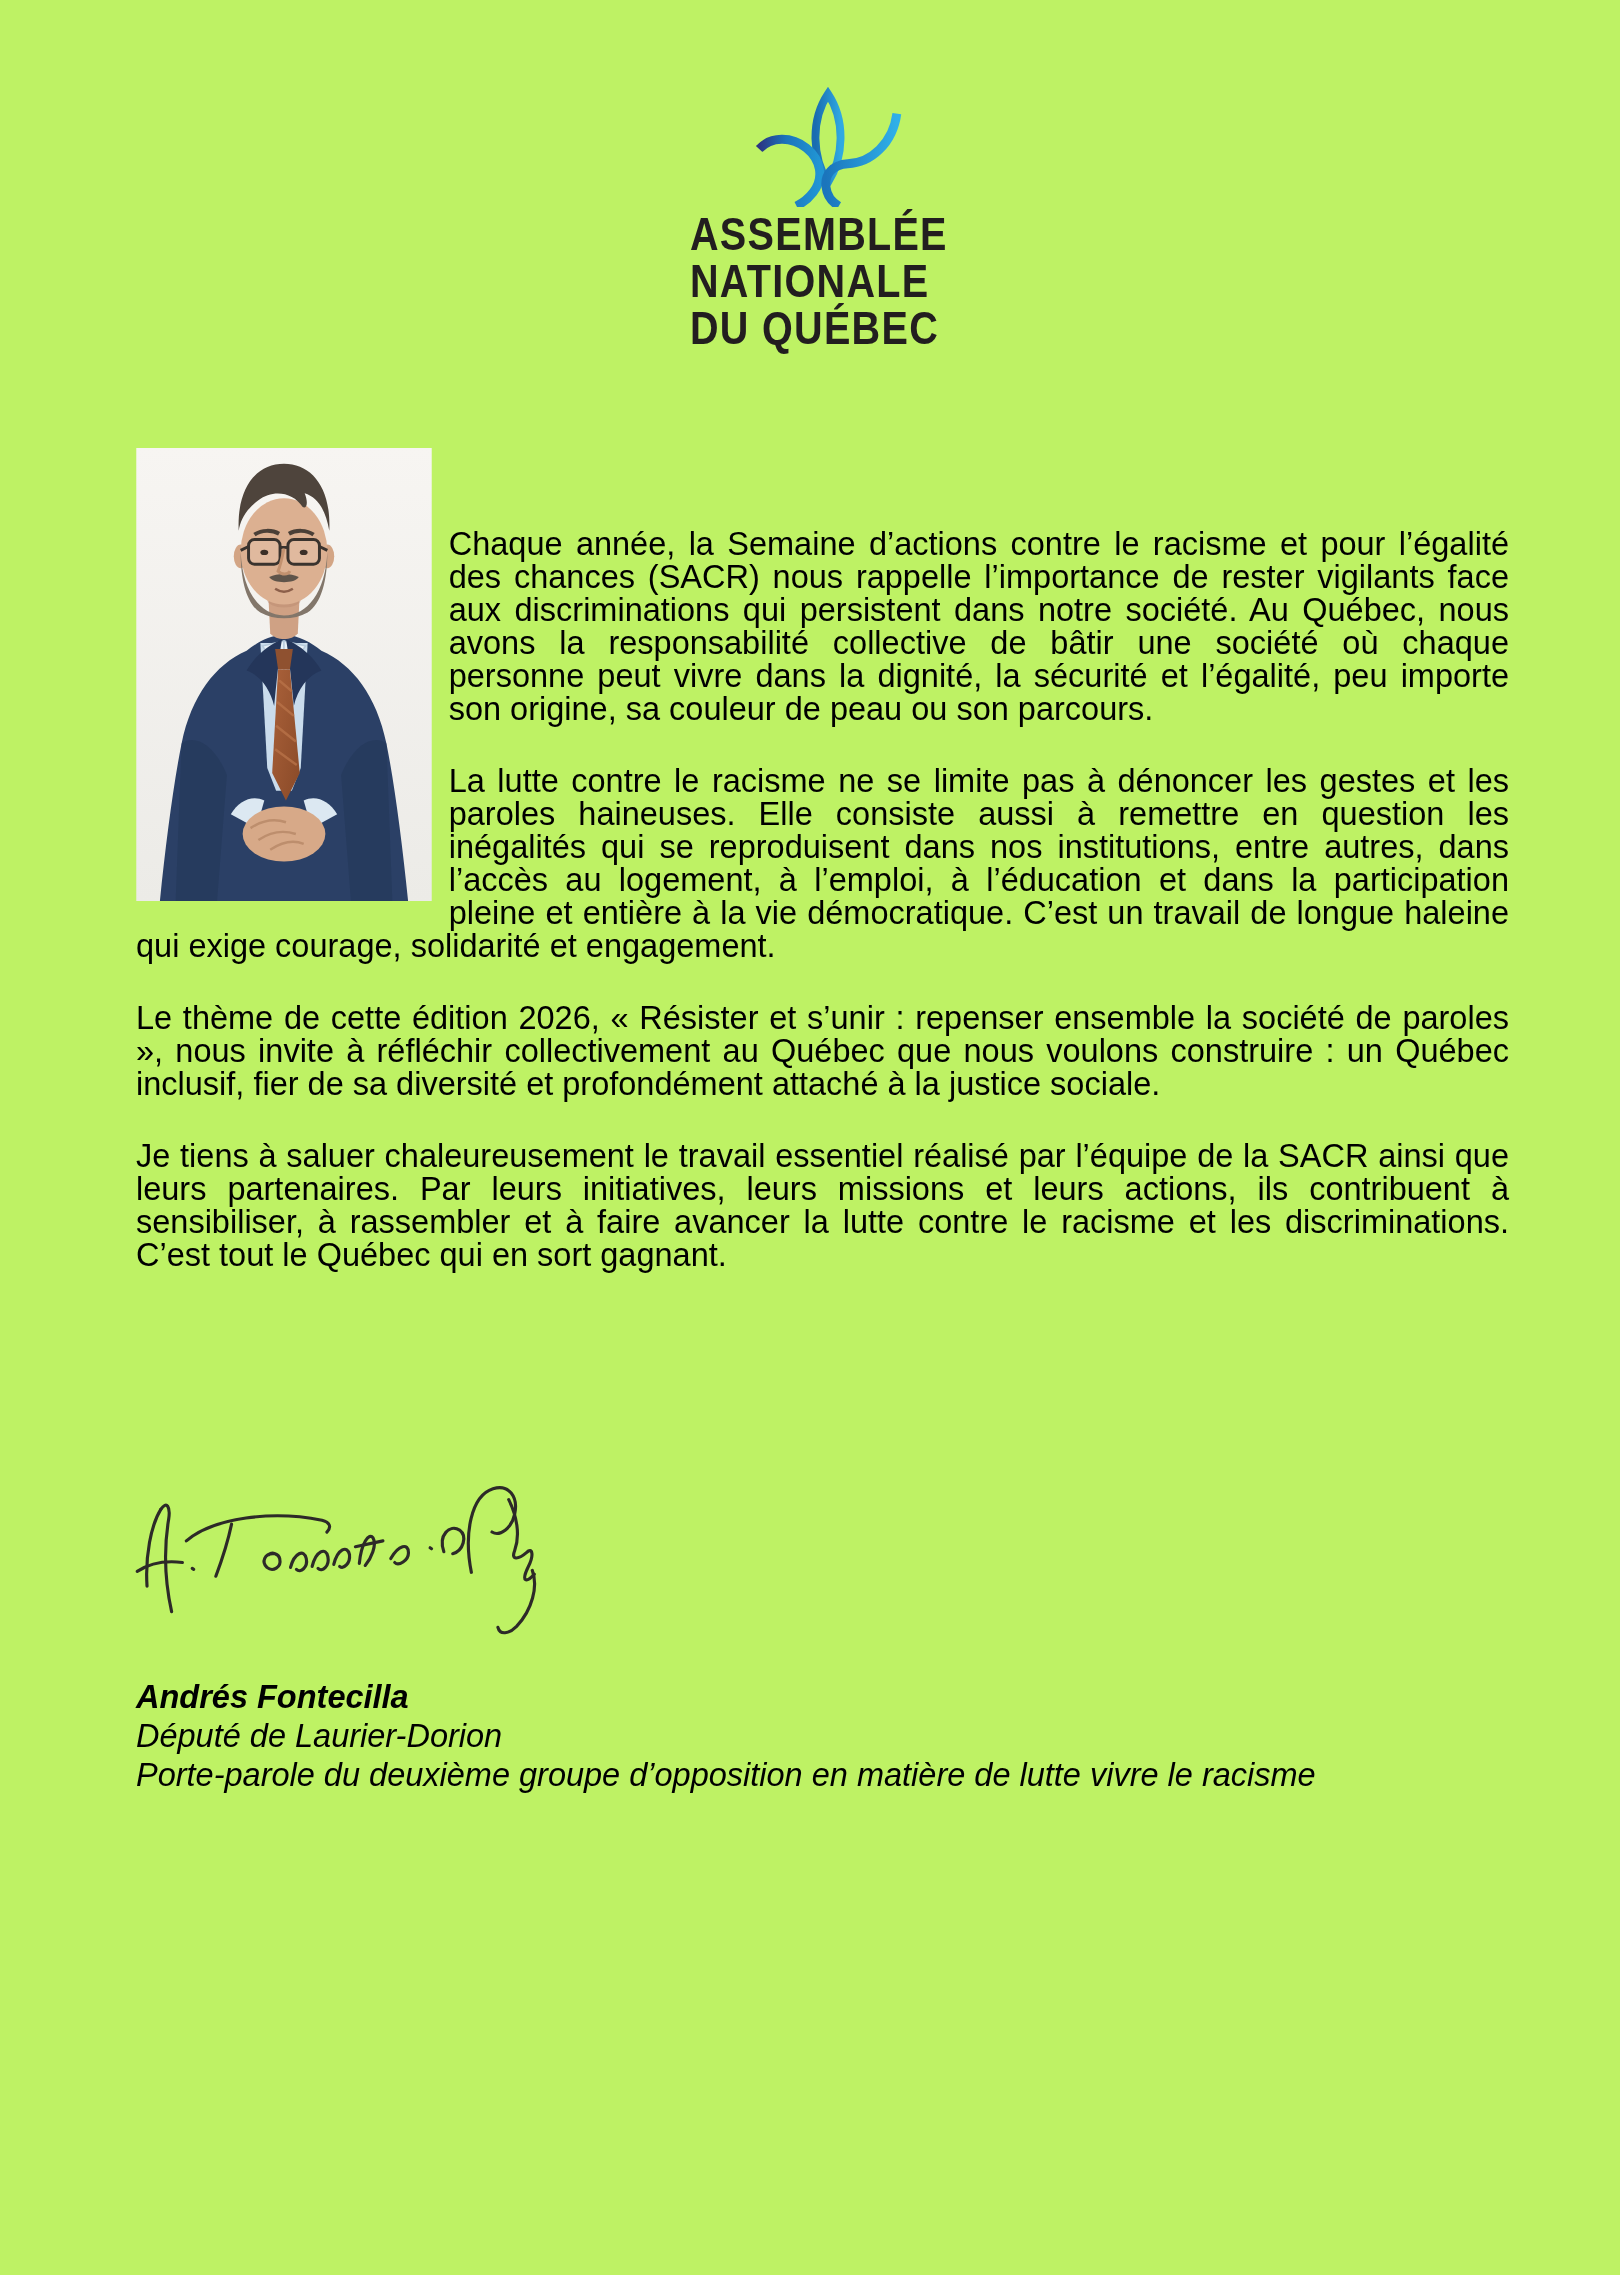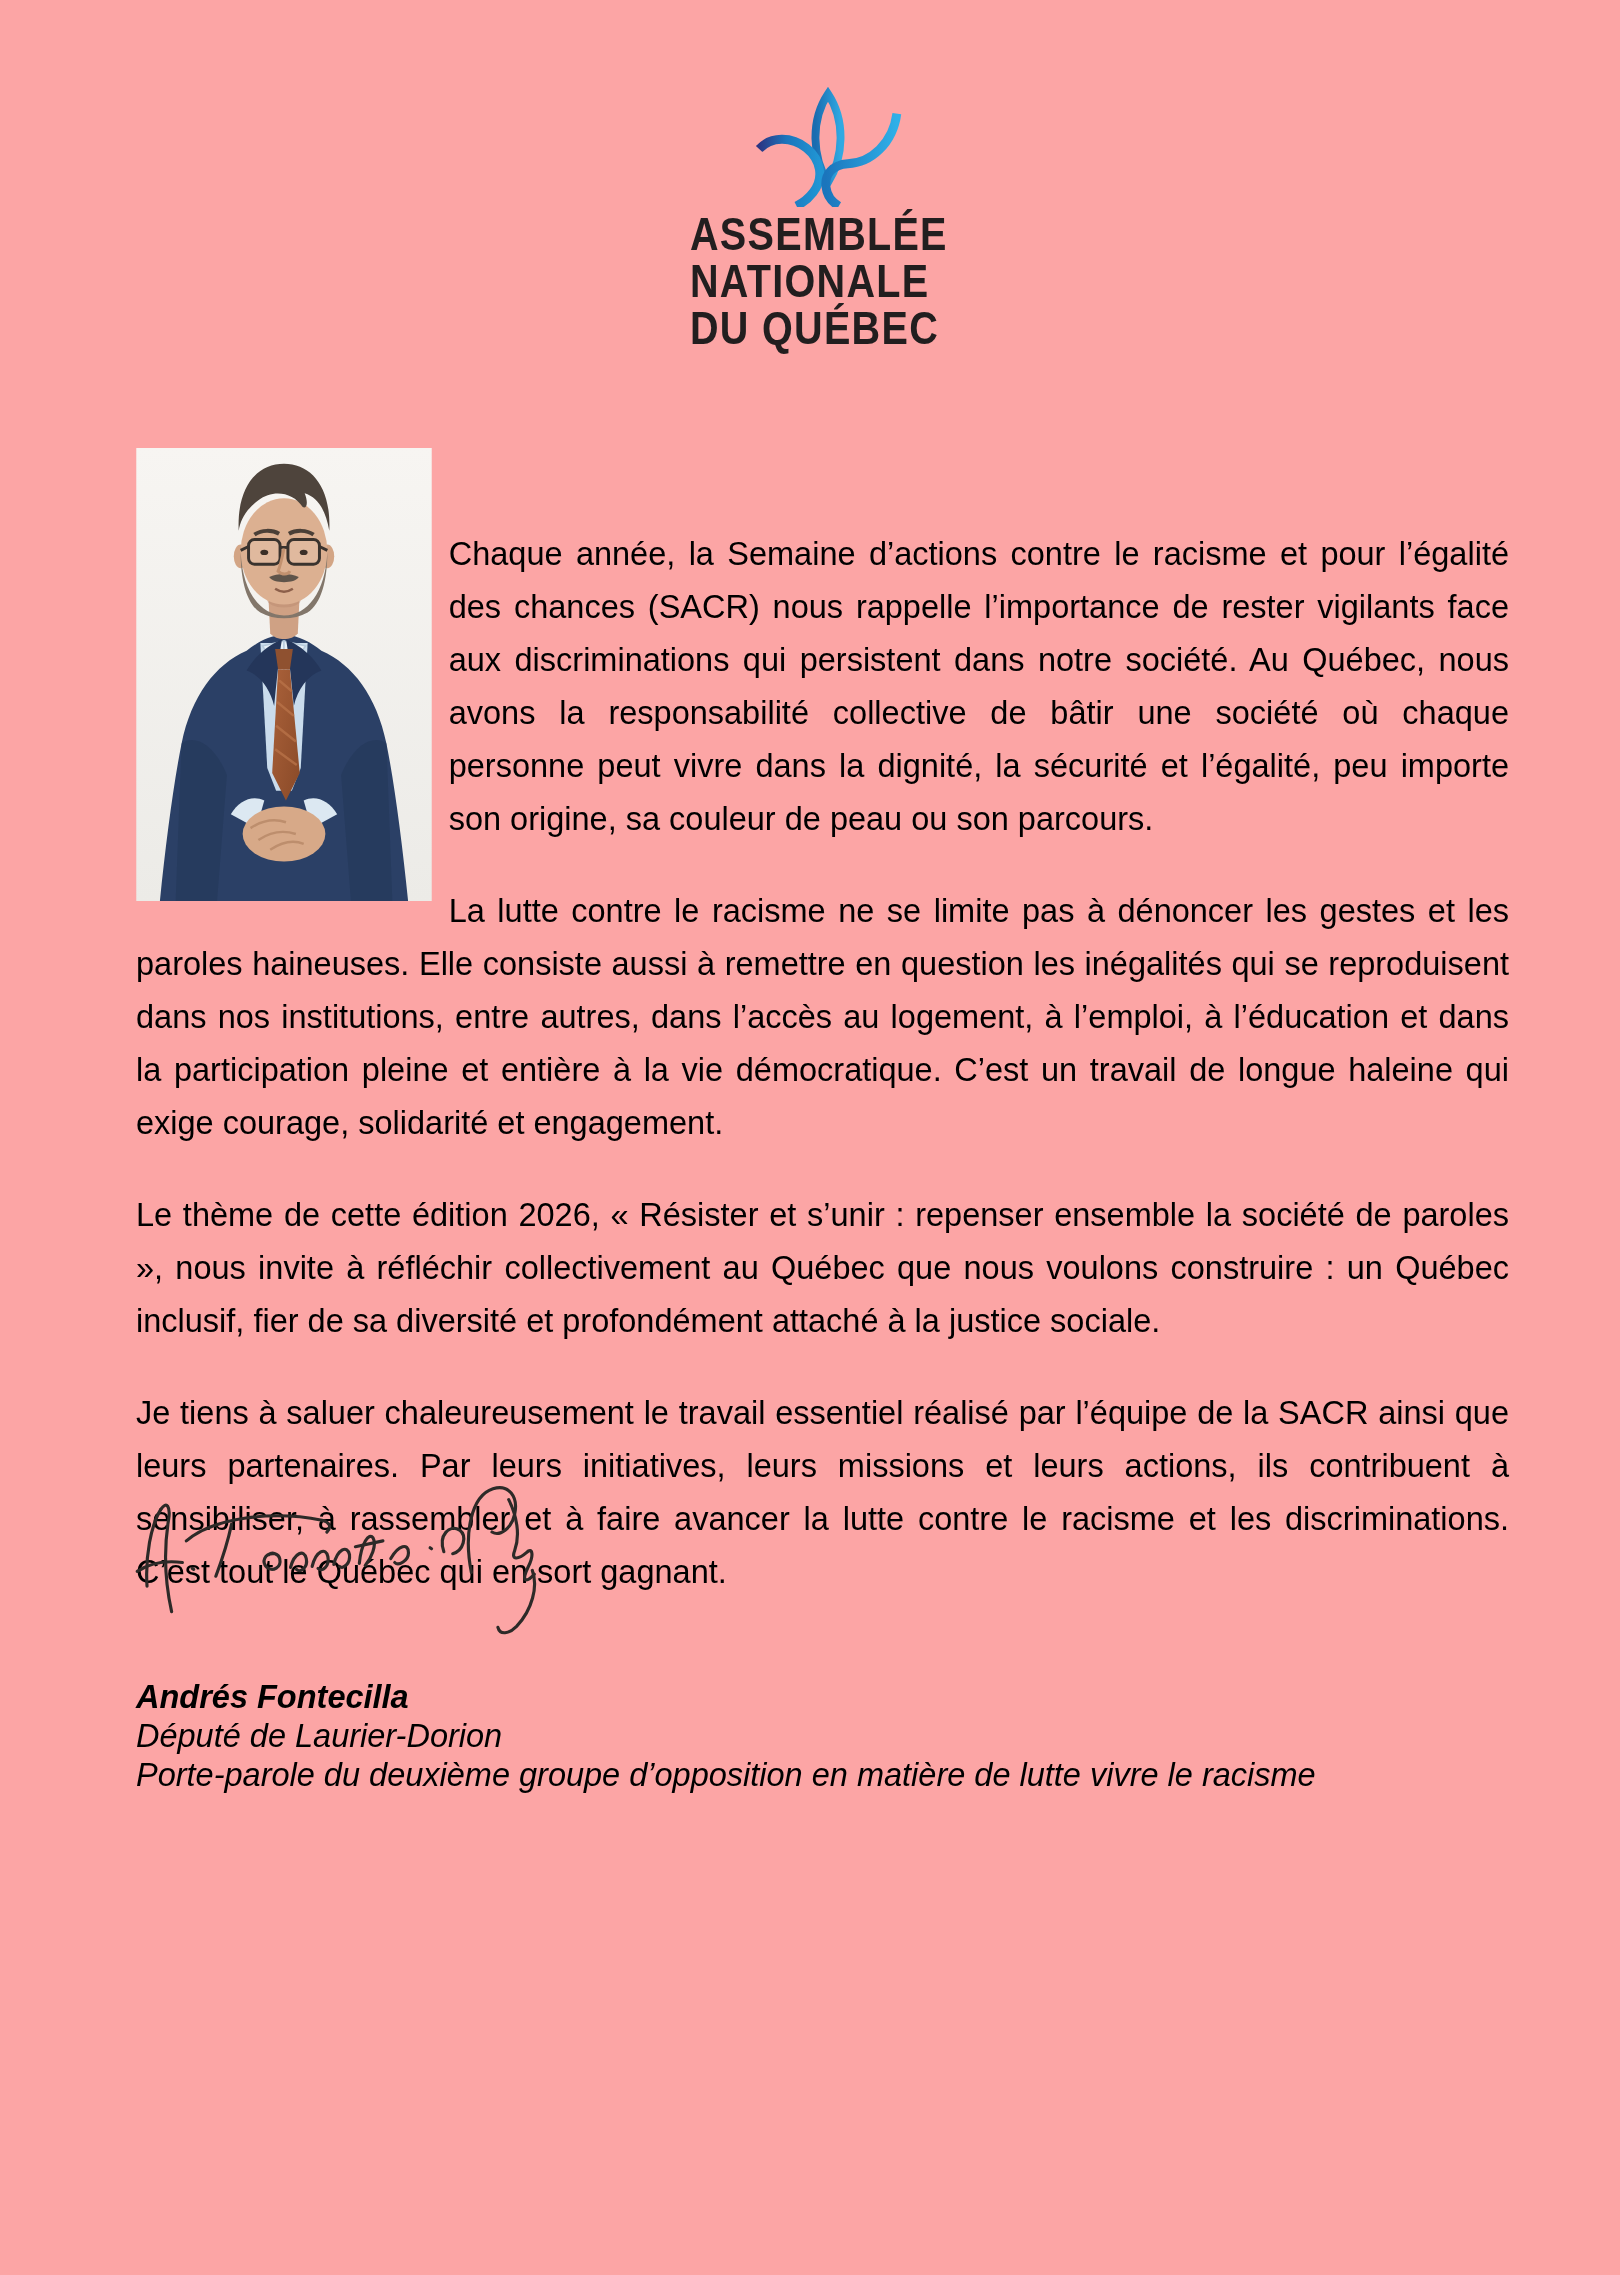--- a/index.html
+++ b/index.html
@@ -1,38 +1,38 @@
 <!DOCTYPE html>
 <html lang="fr"><head>
 <meta charset="utf-8">
 <style>
   html,body{margin:0;padding:0;background:#ffffff;}
   .page{
     position:relative;
     width:1620px;height:2276px;
-    background:#fca5a5;
+    background:#bef264;
     overflow:hidden;
     font-family:"Liberation Sans",sans-serif;
     color:#000;
   }
   
   .logo-block{position:absolute;top:0;left:0;width:100%;height:448px;}
   .fleur-icon{position:absolute;left:752px;top:87px;width:152px;height:120px;}
   .wordmark{position:absolute;left:690px;top:211px;}
   .wordmark .wm-line{
     display:block;
     font-size:46px;line-height:47px;font-weight:700;
     letter-spacing:1.5px;color:#221e1f;
     transform:scaleX(0.86);transform-origin:left center;
     white-space:nowrap;
   }
   
   .letter-body{
     position:absolute;top:448px;left:136px;width:1373px;
-    font-size:32.5px;line-height:53px;text-align:justify;
+    font-size:32.5px;line-height:33px;text-align:justify;
   }
   .portrait{
     float:left;width:296px;height:453px;
     margin:0 16.7px 0 0;display:block;
   }
   .letter-body p{margin:39px 0 0 0;}
   .letter-body p.first{margin-top:80px;}
   
   .signature{position:absolute;left:123px;top:1476px;width:453px;height:172px;}
   .signer{position:absolute;left:136px;top:1678px;font-size:32.5px;line-height:39px;font-style:italic;}

